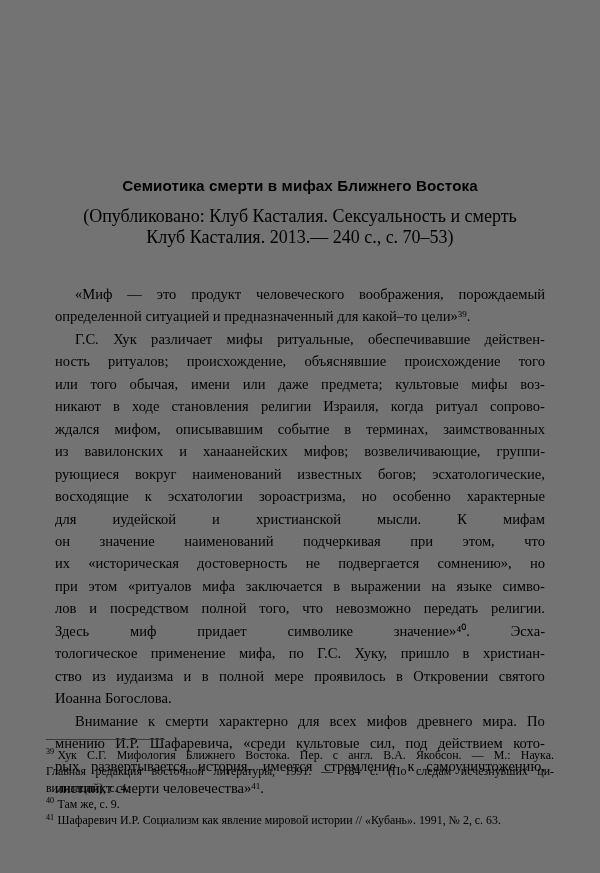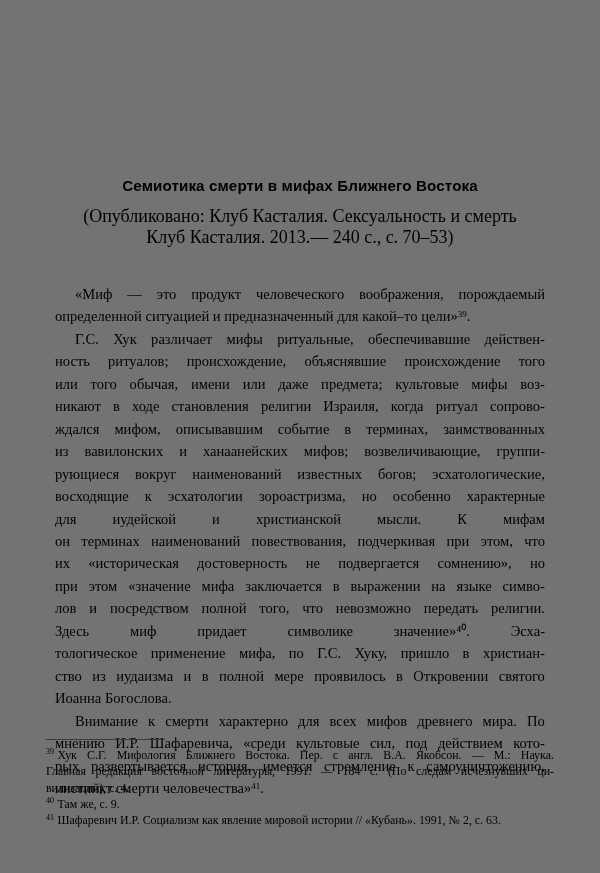--- a/index.html
+++ b/index.html
@@ -224,41 +224,40 @@
           <span>для</span>
           <span>иудейской</span>
           <span>и</span>
           <span>христианской</span>
           <span>мысли.</span>
           <span>К</span>
           <span>мифам</span>
         </span>
         <span class="ln just">
           <span>он</span>
-          <span>терминах</span>
+          <span>значение</span>
           <span>наименований</span>
-          <span>повествования,</span>
           <span>подчеркивая</span>
           <span>при</span>
           <span>этом,</span>
           <span>что</span>
         </span>
         <span class="ln just">
           <span>их</span>
           <span>«историческая</span>
           <span>достоверность</span>
           <span>не</span>
           <span>подвергается</span>
           <span>сомнению»,</span>
           <span>но</span>
         </span>
         <span class="ln just">
           <span>при</span>
           <span>этом</span>
-          <span>«значение</span>
+          <span>«ритуалов</span>
           <span>мифа</span>
           <span>заключается</span>
           <span>в</span>
           <span>выражении</span>
           <span>на</span>
           <span>языке</span>
           <span>симво-</span>
         </span>
         <span class="ln just">
           <span>лов</span>

